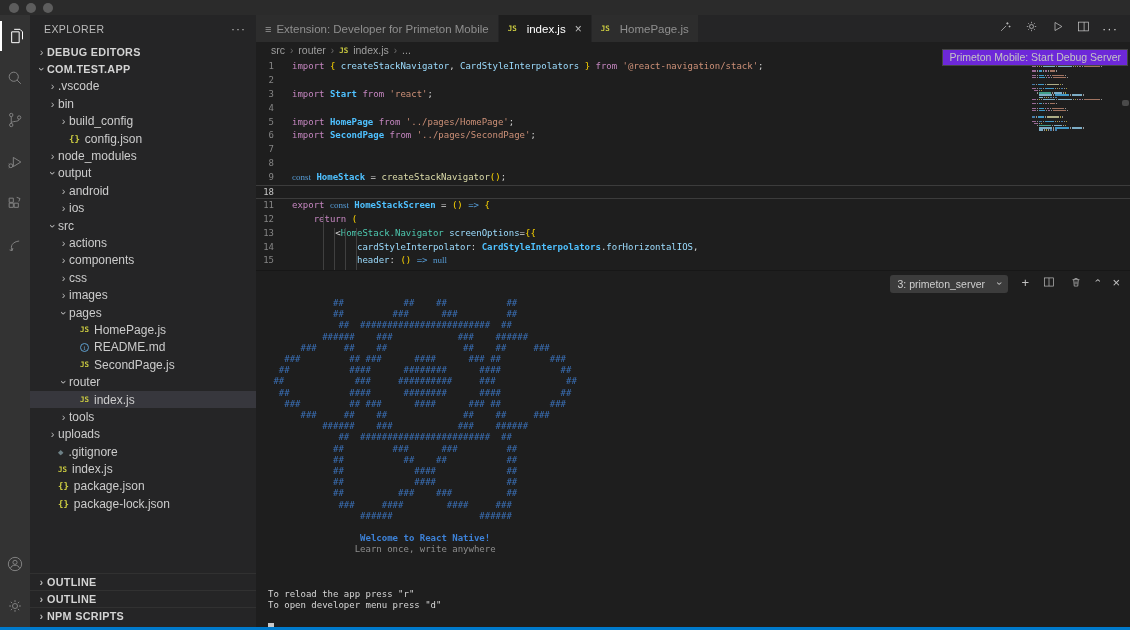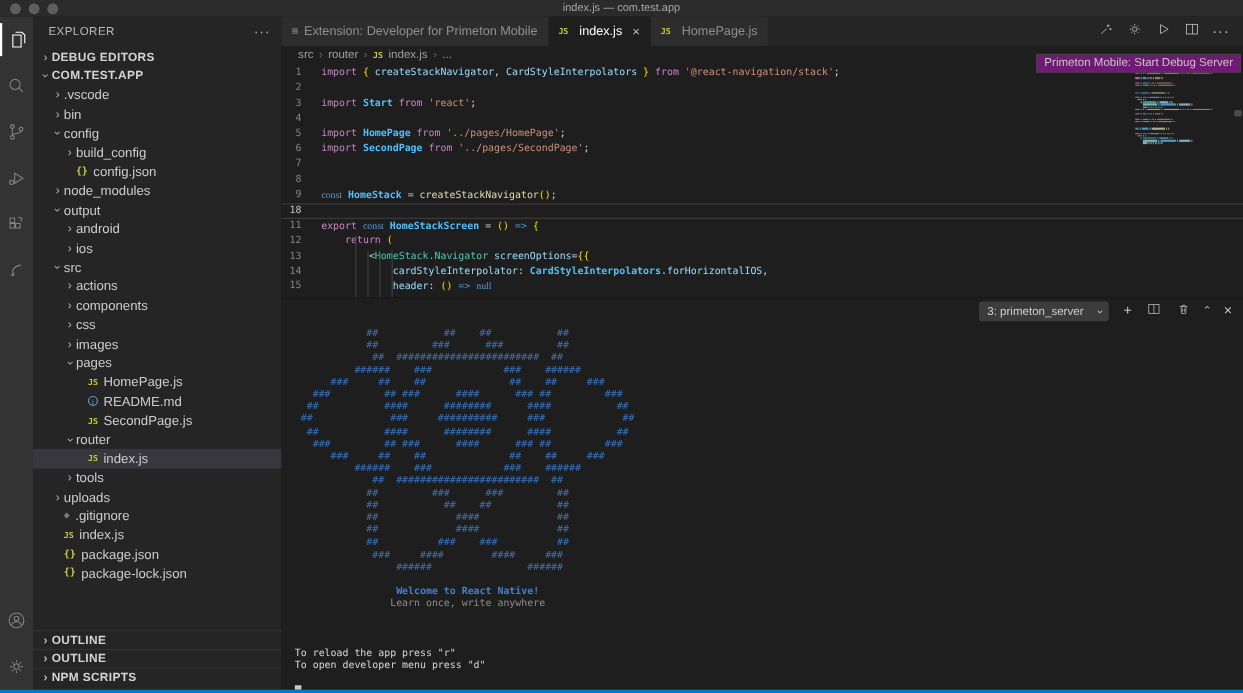--- a/index.html
+++ b/index.html
@@ -61,21 +61,21 @@
   .cline.current { border-top:1px solid #3c3c3c; border-bottom:1px solid #3c3c3c; }
   .tk-kw { color:#c586c0; } .tk-def { color:#569cd6;font-family:Liberation Serif, serif; } .tk-var { color:#9cdcfe; }
   .tk-varb { color:#4fc1ff; font-weight:bold; } .tk-fn { color:#dcdcaa; }
   .tk-str { color:#ce9178; } .tk-pun { color:#d4d4d4; } .tk-br { color:#ffd700; }
   .tk-arr { color:#569cd6; } .tk-cmp { color:#4ec9b0; }
   .iguide { position:absolute; width:1px; background:#404040; }
   .minimap { position:absolute; top:8px; right:12px; width:86px; }
   .mm-row { height:1.3px; margin-bottom:0.9px; display:flex; }
   .mm-bar { height:100%; margin-right:1px; opacity:0.75; }
   .vscroll { position:absolute; right:1px; top:42px; width:7px; height:6px; background:#4a4a4a; border-radius:2px; }
-  .tooltip { position:absolute; top:34px; right:2px; background:#701a75; border:1px solid #454545; color:#c5c5c5; font-size:10.5px; padding:1px 6px 2px; z-index:9; white-space:nowrap; }
+  .tooltip { position:absolute; top:34px; right:2px; background:#6d28d9; border:1px solid #454545; color:#c5c5c5; font-size:10.5px; padding:1px 6px 2px; z-index:9; white-space:nowrap; }
   
   .panel { flex:1; border-top:1px solid #171717; display:flex; flex-direction:column; min-height:0; }
   .panel-head { height:25px; display:flex; align-items:center; padding:0 10px 0 15px; flex:none; }
   .ptab { height:100%; display:flex; align-items:center; margin-right:16px; font-size:10px; letter-spacing:0.4px; color:#969696; border-bottom:1px solid transparent; }
   .ptab.active { color:#e7e7e7; border-bottom-color:#cccccc; }
   .panel-right { margin-left:auto; display:flex; align-items:flex-start; gap:13px; color:#cccccc; }
   .term-select { background:#3c3c3c; border-radius:3px; height:18px; width:118px; display:flex; align-items:center; justify-content:space-between; padding:0 7px; font-size:10.5px; color:#cfcfcf; }
   .chev { display:inline-block; transform:rotate(90deg); font-size:10px; color:#c3c3c3; }
   .chev.up { transform:rotate(-90deg); }
   .panel-right svg { stroke:currentColor; fill:none; stroke-width:1.1; }
@@ -89,21 +89,20 @@
   .t-cursor { display:inline-block; width:5.5px; height:10px; background:#c9c9c9; vertical-align:-2px; }
   .status-strip { position:absolute; left:0; right:0; bottom:0; height:3px; background:#007ACC; }
 </style>
 </head>
 <body>
 
 <div class="titlebar">
   <span class="tl"></span>
   <span class="tl"></span>
   <span class="tl"></span>
-  <span class="win-title">index.js — com.test.app</span>
 </div>
 
 <div class="main">
 
   <div class="activitybar">
     <div class="ab-item active">
       <svg width="20" height="20" viewBox="0 0 24 24">
           <path d="M8 7h9v13H8z"></path>
           <path d="M11 4h7l3 3v9"></path>
         </svg>
@@ -172,24 +171,20 @@
           <span class="arrow open">›</span>
           <span class="tlabel">COM.TEST.APP</span>
         </div>
         <div class="tree-row" style="padding-left: 17px;">
           <span class="arrow">›</span>
           <span class="tlabel">.vscode</span>
         </div>
         <div class="tree-row" style="padding-left: 17px;">
           <span class="arrow">›</span>
           <span class="tlabel">bin</span>
-        </div>
-        <div class="tree-row" style="padding-left: 17px;">
-          <span class="arrow open">›</span>
-          <span class="tlabel">config</span>
         </div>
         <div class="tree-row" style="padding-left: 28px;">
           <span class="arrow">›</span>
           <span class="tlabel">build_config</span>
         </div>
         <div class="tree-row" style="padding-left: 28px;">
           <span class="arrow"></span>
           <span class="fic json">{}</span>
           <span class="tlabel">config.json</span>
         </div>

